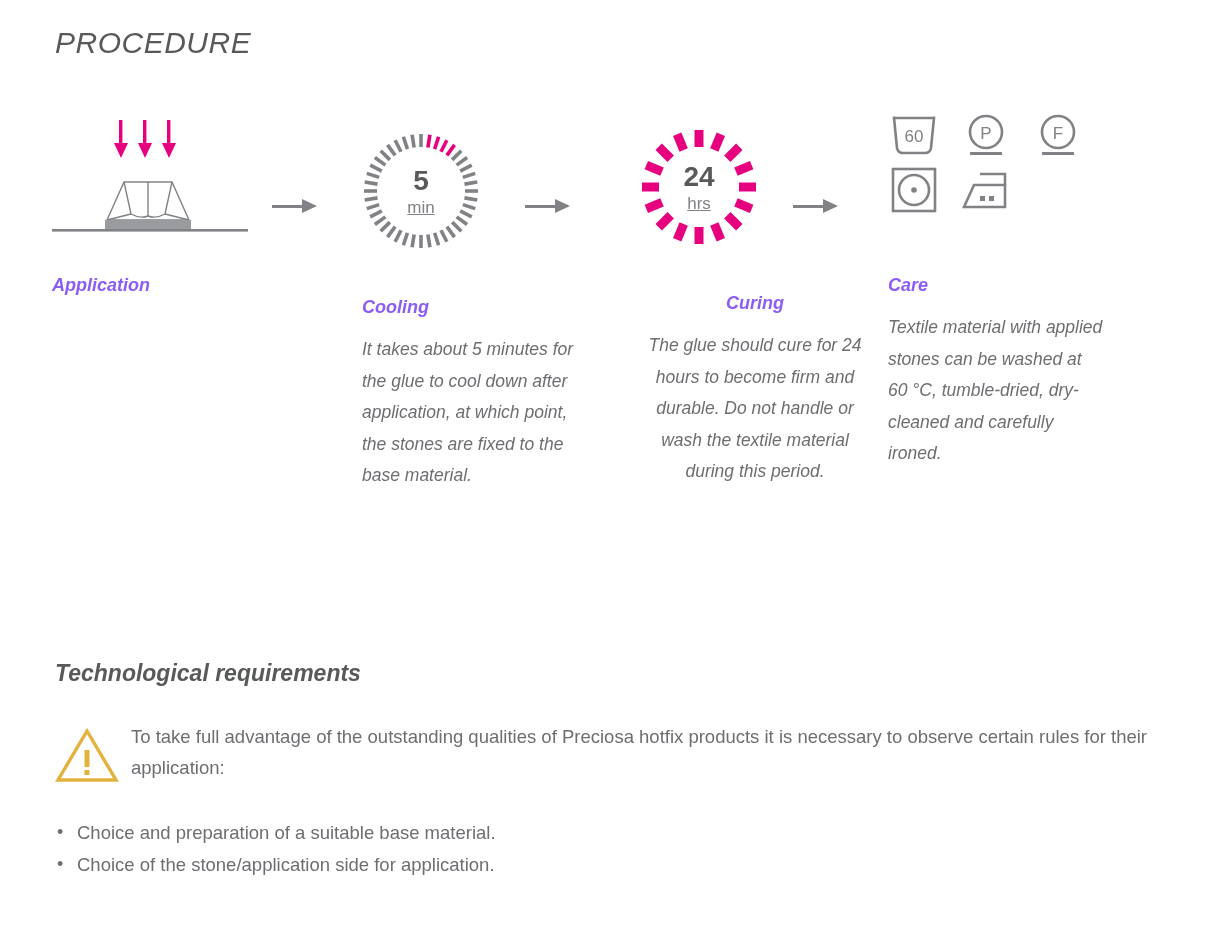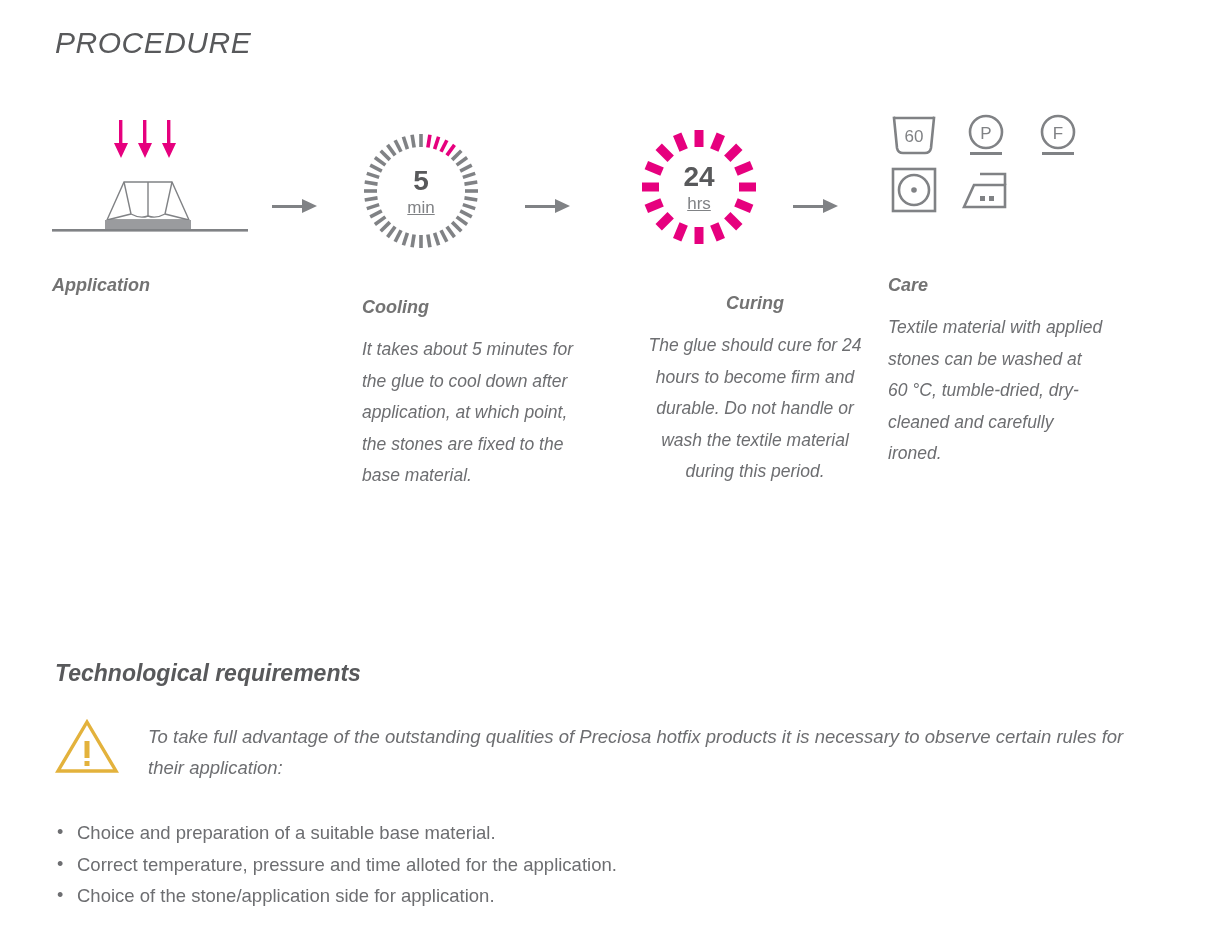--- a/index.html
+++ b/index.html
@@ -24,21 +24,21 @@
   .step { position: absolute; top: 0; }
   .step-app    { left: 52px;  width: 250px; }
   .step-cool   { left: 362px; width: 215px; }
   .step-cure   { left: 640px; width: 230px; text-align: center; }
   .step-care   { left: 888px; width: 215px; }
 
   .icon-area { position: relative; height: 165px; }
 
   .step-label {
     font-size: 18px; font-weight: bold; font-style: italic;
-    color: #737373; margin-bottom: 16px; white-space: nowrap;
+    color: #8b5cf6; margin-bottom: 16px; white-space: nowrap;
   }
   .step-body {
     font-size: 17.5px; font-style: italic; color: #6d6e71;
     line-height: 31.5px;
   }
 
   .arrow { position: absolute; top: 88px; width: 46px; height: 18px; }
   .arrow-1 { left: 272px; }
   .arrow-2 { left: 525px; }
   .arrow-3 { left: 793px; }
@@ -73,21 +73,21 @@
   .care-symbols { position: absolute; left: 0; top: 0; }
   .care-row { display: flex; gap: 20px; margin-bottom: 8px; }
   .care-sym { width: 52px; height: 48px; }
 
   
   .tech { position: absolute; left: 55px; top: 660px; width: 1100px; }
   .tech-title {
     font-size: 23px; font-weight: bold; font-style: italic; color: #58595b;
     margin-bottom: 28px;
   }
-  .warn-block { display: flex; align-items: flex-start; gap: 29px; margin-bottom: 34px; font-style: italic; }
+  .warn-block { display: flex; align-items: flex-end; gap: 12px; margin-bottom: 34px; }
   .warn-icon { flex: 0 0 auto; width: 64px; height: 56px; margin-top: 3px; }
   .warn-text { font-size: 18.5px; color: #6d6e71; line-height: 31px; padding-top: 6px; }
 
   .bullets { list-style: none; }
   .bullet-item {
     font-size: 18.5px; color: #6d6e71; line-height: 31.5px;
     position: relative; padding-left: 22px;
   }
   .bullet-item::before {
     content: "\2022"; position: absolute; left: 2px; top: 0;
@@ -289,18 +289,17 @@
       <svg class="warn-icon" viewBox="0 0 64 56">
         <path d="M32,4 L61,53 L3,53 Z" fill="none" stroke="#E3B23C" stroke-width="3.4" stroke-linejoin="miter"></path>
         <rect x="29.5" y="23" width="5" height="17" fill="#E3B23C"></rect>
         <rect x="29.5" y="43" width="5" height="5" fill="#E3B23C"></rect>
       </svg>
       <div class="warn-text">To take full advantage of the outstanding qualities of Preciosa hotfix products it is necessary to observe certain rules for their application:</div>
     </div>
 
     <ul class="bullets">
       <li class="bullet-item">Choice and preparation of a suitable base material.</li>
-      <li class="bullet-item">Correct temperature, pressure and time alloted for the application.</li>
       <li class="bullet-item">Choice of the stone/application side for application.</li>
     </ul>
   </div>
 
 </div>
 
 </body></html>

